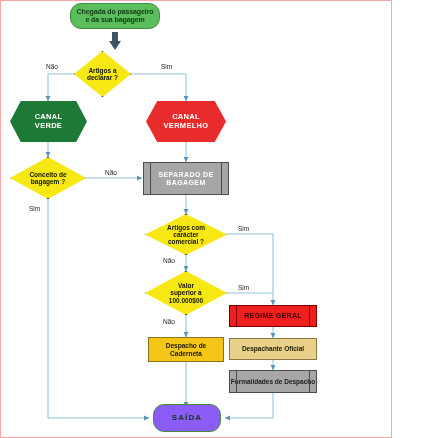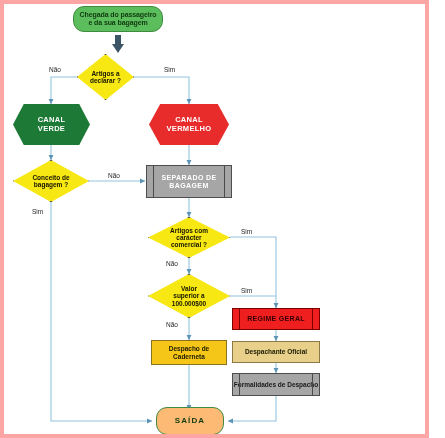--- a/index.html
+++ b/index.html
@@ -2,24 +2,24 @@
 <html><head>
 <meta charset="utf-8">
 <style>
   html, body {
     margin: 0;
     padding: 0;
     background: #ffffff;
   }
   #canvas {
     position: relative;
-    width: 429px;
+    width: 392px;
     height: 438px;
     background: #ffffff;
-    border: 4px solid #fca5a5;
+    border: 1px solid #fca5a5;
     box-sizing: border-box;
     overflow: hidden;
     font-family: "Liberation Sans", sans-serif;
   }
   #wires {
     position: absolute;
     left: 0; top: 0;
     width: 445px;
     height: 438px;
     pointer-events: none;
@@ -48,21 +48,21 @@
     color: #103a10;
     font-weight: bold;
   }
   .terminator.start {
     background: #5cbd5c;
     border-color: #3f8b3f;
     font-size: 7px;
     letter-spacing: -0.1px;
   }
   .terminator.end {
-    background: #fdba74;
+    background: #8b5cf6;
     border-color: #3f8b3f;
     font-size: 8px;
     letter-spacing: 1.1px;
   }
 
   
   .diamond {
     background: #f7e813;
     border: 1px solid #2c2c2c;
     color: #141400;

